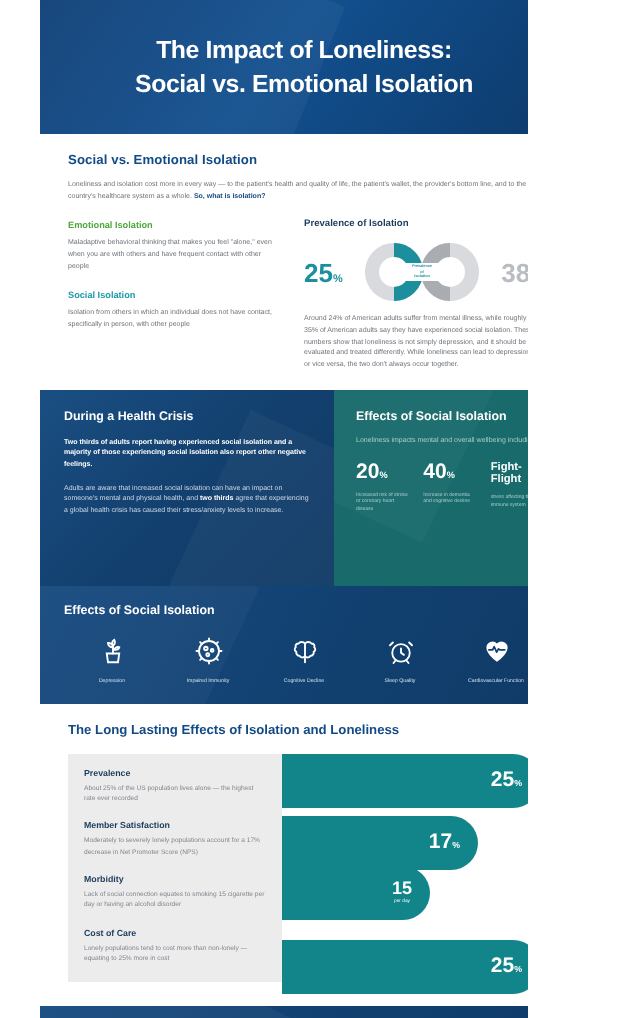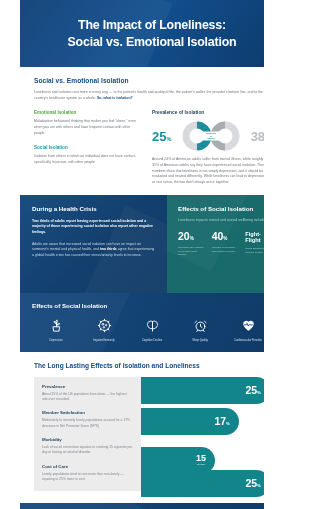--- a/index.html
+++ b/index.html
@@ -325,21 +325,21 @@
         </div>
       </div>
 
       <div class="bar-right">
         <div class="bar" style="top:0px;  height:27px; width:129px;">
           <div class="bar-n"><span>25</span><span class="pc">%</span></div>
         </div>
         <div class="bar" style="top:31px; height:27px; width:98px;">
           <div class="bar-n"><span>17</span><span class="pc">%</span></div>
         </div>
-        <div class="bar" style="top:70px; height:27px; width:74px;">
+        <div class="bar" style="top:56px; height:27px; width:74px;">
           <div class="bar-n small"><span>15</span><span class="bar-sub">per day</span></div>
         </div>
         <div class="bar" style="top:93px; height:27px; width:129px;">
           <div class="bar-n"><span>25</span><span class="pc">%</span></div>
         </div>
       </div>
     </div>
   </div>
 
   <div class="footer">

